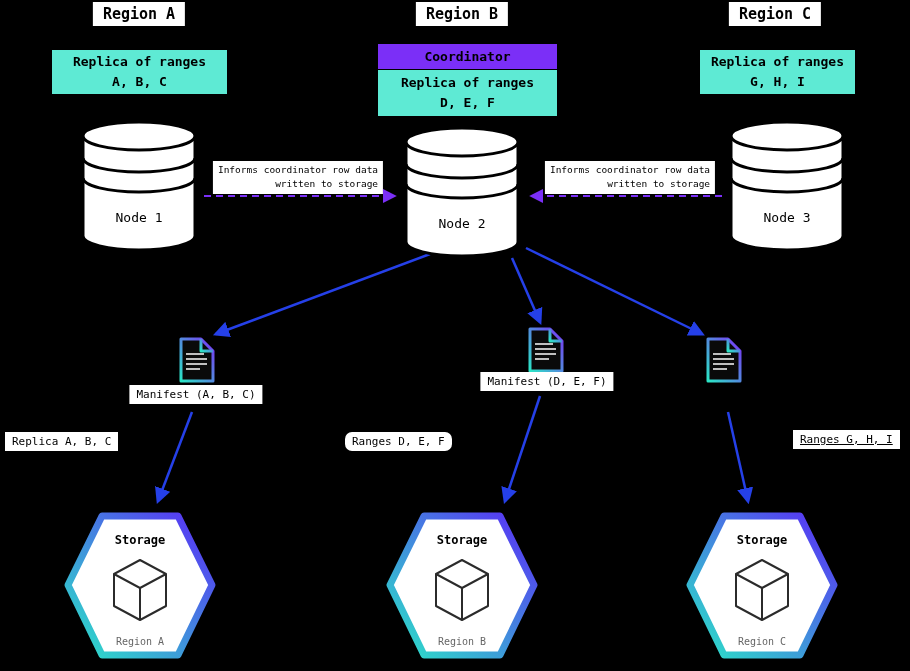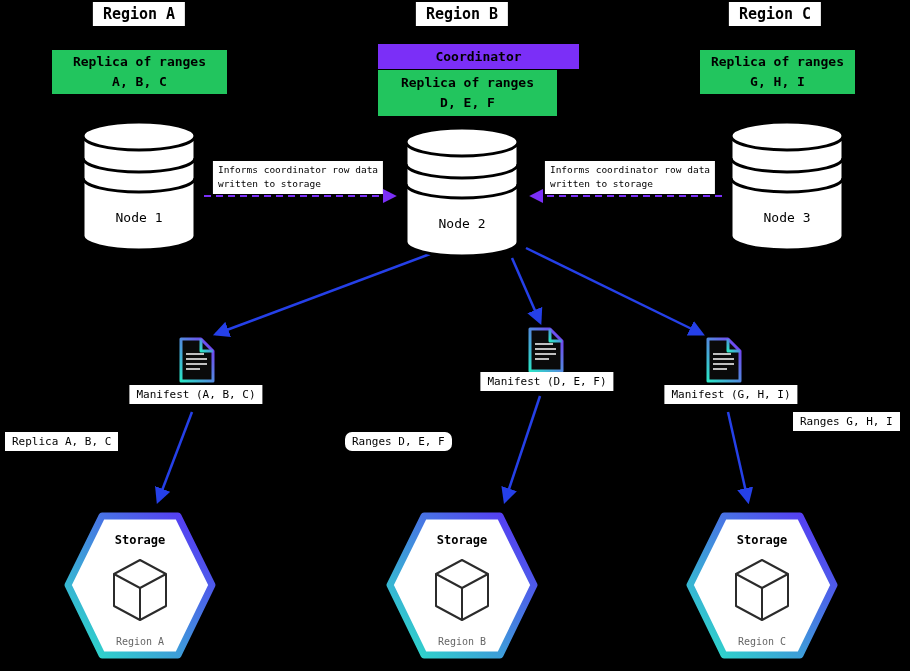--- a/index.html
+++ b/index.html
@@ -1,43 +1,43 @@
 <!DOCTYPE html>
 <html><head>
 <meta charset="utf-8">
 <style>
   * { margin:0; padding:0; box-sizing:border-box; }
   html,body { background:#000; }
   body { font-family:"DejaVu Sans Mono","Liberation Mono",monospace; }
   .canvas { position:relative; width:910px; height:671px; background:#000; overflow:hidden; }
   .centered { transform:translateX(-50%); }
   .region-title { position:absolute; background:#fff; color:#000; font-weight:bold; font-size:15px; padding:3px 10px; white-space:nowrap; }
-  .replica-box { position:absolute; background:#22c55e; color:#000; font-weight:bold; font-size:13px; line-height:1.55; display:flex; flex-direction:column; align-items:center; justify-content:center; text-align:center; }
+  .replica-box { position:absolute; background:#5eead4; color:#000; font-weight:bold; font-size:13px; line-height:1.55; display:flex; flex-direction:column; align-items:center; justify-content:center; text-align:center; }
   .coordinator-box { position:absolute; background:#7B2FF7; color:#000; font-weight:bold; font-size:13px; display:flex; align-items:center; justify-content:center; }
   .small-label { position:absolute; background:#fff; color:#000; font-size:11px; padding:3px 7px; white-space:nowrap; }
-  .sync-label { position:absolute; background:#fff; color:#000; font-size:9.5px; line-height:1.5; text-align:left; padding:2px 5px; white-space:nowrap; }
+  .sync-label { position:absolute; background:#fff; color:#000; font-size:9.5px; line-height:1.5; text-align:right; padding:2px 5px; white-space:nowrap; }
   .abs-svg { position:absolute; }
   .overlay-svg { position:absolute; left:0; top:0; pointer-events:none; }
   svg text { font-family:"DejaVu Sans Mono","Liberation Mono",monospace; }
 </style>
 </head>
 <body>
 
 <div class="canvas">
 
   <div class="region-title centered" style="left:139px; top:2px;">Region A</div>
   <div class="region-title centered" style="left:462px; top:2px;">Region B</div>
   <div class="region-title centered" style="left:775px; top:2px;">Region C</div>
 
   <div class="replica-box" style="left:52px; top:50px; width:175px; height:44px;">
     <span>Replica of ranges</span>
     <span>A, B, C</span>
   </div>
 
-  <div class="coordinator-box" style="left:378px; top:44px; width:201px; height:25px;">
+  <div class="coordinator-box" style="left:378px; top:44px; width:179px; height:25px;">
     <span>Coordinator</span>
   </div>
   <div class="replica-box" style="left:378px; top:70px; width:179px; height:46px;">
     <span>Replica of ranges</span>
     <span>D, E, F</span>
   </div>
 
   <div class="replica-box" style="left:700px; top:50px; width:155px; height:44px;">
     <span>Replica of ranges</span>
     <span>G, H, I</span>
@@ -143,25 +143,24 @@
     <g stroke="#bfbfbf" stroke-width="2">
       <line x1="8" y1="17" x2="26" y2="17"></line>
         <line x1="8" y1="22" x2="29" y2="22"></line>
       <line x1="8" y1="27" x2="29" y2="27"></line>
         <line x1="8" y1="32" x2="22" y2="32"></line>
     </g>
   </svg>
 
   <div class="small-label centered" style="left:196px; top:385px;">Manifest (A, B, C)</div>
   <div class="small-label centered" style="left:547px; top:372px;">Manifest (D, E, F)</div>
-  <div class="small-label centered" style="left:731px; top:385px;">Manifest (G, H, I)</div>
 
   <div class="small-label" style="left:5px; top:432px;">Replica A, B, C</div>
   <div class="small-label" style="left:345px; top:432px;border-radius:7px;">Ranges D, E, F</div>
-  <div class="small-label" style="left:793px; top:412px;">Ranges G, H, I</div>
+  <div class="small-label" style="left:793px; top:430px;text-decoration:underline;">Ranges G, H, I</div>
 
   <svg class="abs-svg" style="left:60px; top:508px;" width="160" height="155" viewBox="0 0 160 155">
     <defs>
         <linearGradient id="hg0" x1="0" y1="1" x2="1" y2="0">
       <stop offset="0" stop-color="#2BE5C6"></stop>
           <stop offset="1" stop-color="#5A2BF7"></stop>
     </linearGradient>
       </defs>
     <polygon points="42,8 118,8 152,77 118,147 42,147 8,77" fill="#fff" stroke="url(#hg0)" stroke-width="7" stroke-linejoin="round"></polygon>
     <text x="80" y="36" text-anchor="middle" font-size="12" font-weight="bold" fill="#000">Storage</text>

